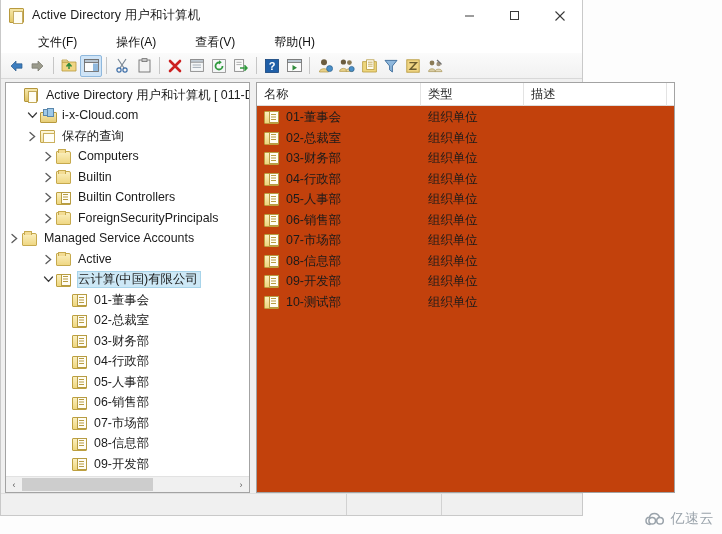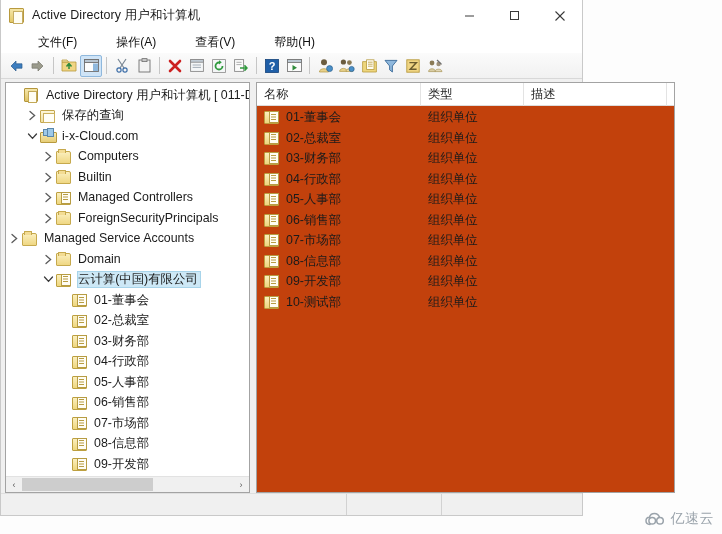--- a/index.html
+++ b/index.html
@@ -615,39 +615,39 @@
         <div class="tree" id="tree-container">
             <div class="tree-row" style="padding-left: 2px;">
               <div class="chev"></div>
               <div class="t-icon">
                 <div class="ico-console"></div>
               </div>
               <div class="t-label">Active Directory 用户和计算机 [ 011-DC01</div>
             </div>
             <div class="tree-row" style="padding-left: 18px;">
               <div class="chev">
+                <svg width="11" height="9" viewBox="0 0 11 9">
+                  <path d="M1.5 2 L5.5 6.4 L9.5 2" fill="none" stroke="#3a3a3a" stroke-width="1.3" stroke-linecap="round"></path>
+                </svg>
+              </div>
+              <div class="t-icon">
+                <div class="ico-domain"></div>
+              </div>
+              <div class="t-label">i-x-Cloud.com</div>
+            </div>
+            <div class="tree-row" style="padding-left: 18px;">
+              <div class="chev">
                 <svg width="9" height="11" viewBox="0 0 9 11">
                   <path d="M2 1.5 L6.6 5.5 L2 9.5" fill="none" stroke="#5a5a5a" stroke-width="1.3" stroke-linecap="round"></path>
                 </svg>
               </div>
               <div class="t-icon">
                 <div class="ico-query"></div>
               </div>
               <div class="t-label">保存的查询</div>
-            </div>
-            <div class="tree-row" style="padding-left: 18px;">
-              <div class="chev">
-                <svg width="11" height="9" viewBox="0 0 11 9">
-                  <path d="M1.5 2 L5.5 6.4 L9.5 2" fill="none" stroke="#3a3a3a" stroke-width="1.3" stroke-linecap="round"></path>
-                </svg>
-              </div>
-              <div class="t-icon">
-                <div class="ico-domain"></div>
-              </div>
-              <div class="t-label">i-x-Cloud.com</div>
             </div>
             <div class="tree-row" style="padding-left: 34px;">
               <div class="chev">
                 <svg width="9" height="11" viewBox="0 0 9 11">
                   <path d="M2 1.5 L6.6 5.5 L2 9.5" fill="none" stroke="#5a5a5a" stroke-width="1.3" stroke-linecap="round"></path>
                 </svg>
               </div>
               <div class="t-icon">
                 <div class="ico-folder"></div>
               </div>
@@ -666,21 +666,21 @@
             </div>
             <div class="tree-row" style="padding-left: 34px;">
               <div class="chev">
                 <svg width="9" height="11" viewBox="0 0 9 11">
                   <path d="M2 1.5 L6.6 5.5 L2 9.5" fill="none" stroke="#5a5a5a" stroke-width="1.3" stroke-linecap="round"></path>
                 </svg>
               </div>
               <div class="t-icon">
                 <div class="ico-ou"></div>
               </div>
-              <div class="t-label">Managed Controllers</div>
+              <div class="t-label">Builtin Controllers</div>
             </div>
             <div class="tree-row" style="padding-left: 34px;">
               <div class="chev">
                 <svg width="9" height="11" viewBox="0 0 9 11">
                   <path d="M2 1.5 L6.6 5.5 L2 9.5" fill="none" stroke="#5a5a5a" stroke-width="1.3" stroke-linecap="round"></path>
                 </svg>
               </div>
               <div class="t-icon">
                 <div class="ico-folder"></div>
               </div>
@@ -699,21 +699,21 @@
             </div>
             <div class="tree-row" style="padding-left: 34px;">
               <div class="chev">
                 <svg width="9" height="11" viewBox="0 0 9 11">
                   <path d="M2 1.5 L6.6 5.5 L2 9.5" fill="none" stroke="#5a5a5a" stroke-width="1.3" stroke-linecap="round"></path>
                 </svg>
               </div>
               <div class="t-icon">
                 <div class="ico-folder"></div>
               </div>
-              <div class="t-label">Domain</div>
+              <div class="t-label">Active</div>
             </div>
             <div class="tree-row selected" style="padding-left: 34px;">
               <div class="chev">
                 <svg width="11" height="9" viewBox="0 0 11 9">
                   <path d="M1.5 2 L5.5 6.4 L9.5 2" fill="none" stroke="#3a3a3a" stroke-width="1.3" stroke-linecap="round"></path>
                 </svg>
               </div>
               <div class="t-icon">
                 <div class="ico-ou"></div>
               </div>

